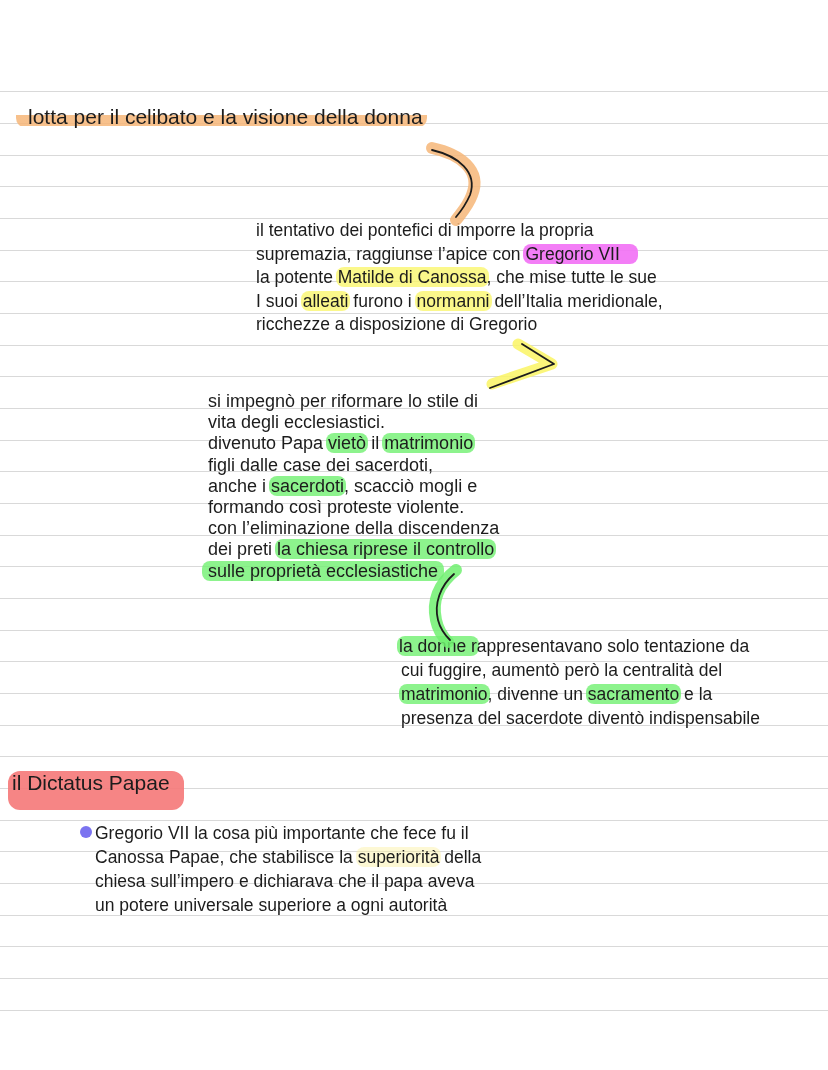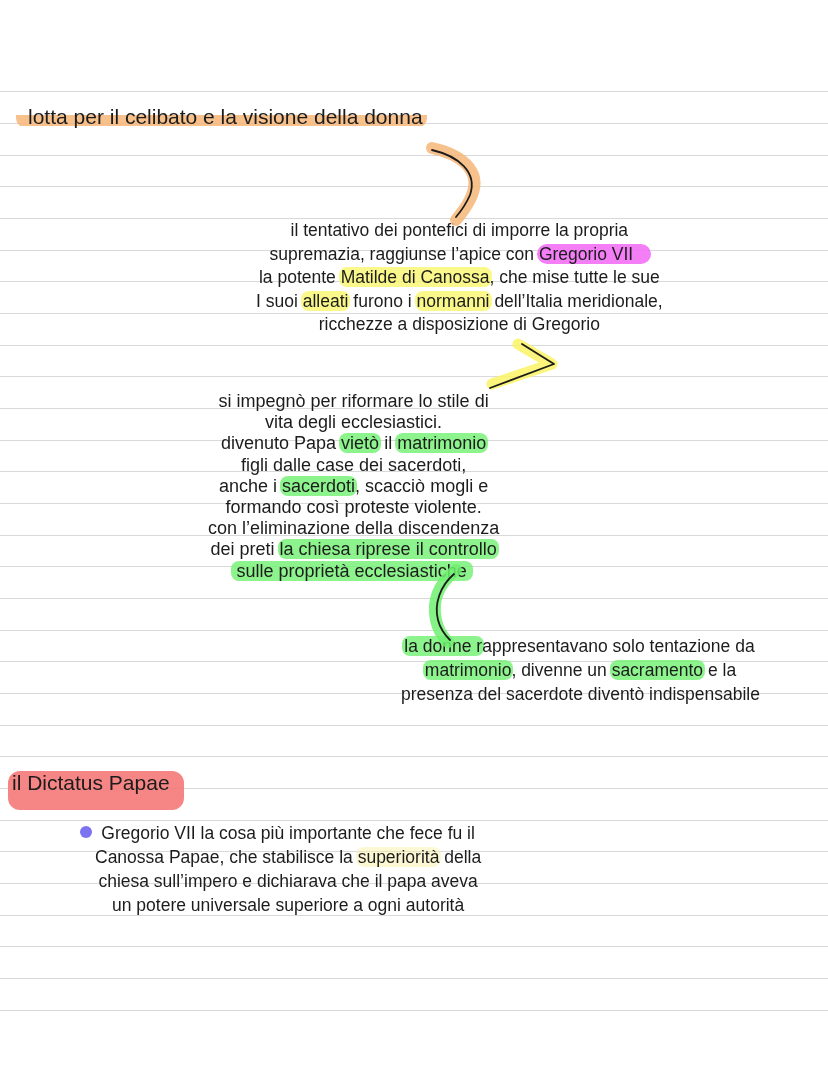--- a/index.html
+++ b/index.html
@@ -11,21 +11,21 @@
       width: 828px;
       height: 1070px;
       position: relative;
       overflow: hidden;
       font-family: "Liberation Sans", sans-serif;
       color: #1c1c1c;
     }
     .page {
       position: absolute;
       left: 0; top: 0;
-      width: 723px; height: 1070px; text-align: center;
+      width: 723px; height: 1070px;
     }
     .rule {
       position: absolute;
       left: 0;
       width: 828px;
       height: 1px;
       background: #d9d9d9;
     }
     .block {
       position: absolute;
@@ -144,21 +144,21 @@
     <span class="line"><span class="hl-orange">lotta per il celibato e la visione della donna</span></span>
   </div>
 
   <svg class="arrow" style="left:420px; top:140px;" width="70" height="90" viewBox="0 0 70 90">
     <path d="M 12 8 C 40 14, 62 30, 52 55 C 48 66, 42 72, 36 80" stroke="rgba(246,182,120,0.85)" stroke-width="12" fill="none" stroke-linecap="round"></path>
     <path d="M 12 10 C 38 16, 58 32, 50 55 C 46 64, 42 70, 36 77" stroke="#1c1c1c" stroke-width="1.8" fill="none" stroke-linecap="round"></path>
   </svg>
 
   <div class="block para-1">
     <span class="line">il tentativo dei pontefici di imporre la propria</span>
-    <span class="line"><span>supremazia, raggiunse l’apice con </span><span class="hl hl-pink" style="padding-right:18px;border-radius:10px;">Gregorio VII</span></span>
+    <span class="line"><span>supremazia, raggiunse l’apice con </span><span class="hl hl-pink" style="padding-right:18px;">Gregorio VII</span></span>
     <span class="line"><span>la potente </span><span class="hl hl-yellow">Matilde di Canossa</span><span>, che mise tutte le sue</span></span>
     <span class="line"><span>I suoi </span><span class="hl hl-yellow">alleati</span><span> furono i </span><span class="hl hl-yellow">normanni</span><span> dell’Italia meridionale,</span></span>
     <span class="line">ricchezze a disposizione di Gregorio</span>
   </div>
 
   <svg class="arrow" style="left:480px; top:338px;" width="90" height="60" viewBox="0 0 90 60">
     <path d="M 38 6 L 72 26 L 12 46" stroke="rgba(250,245,100,0.85)" stroke-width="11" fill="none" stroke-linecap="round" stroke-linejoin="round"></path>
     <path d="M 42 6 L 74 26 L 10 50" stroke="#1c1c1c" stroke-width="1.8" fill="none" stroke-linecap="round" stroke-linejoin="round"></path>
   </svg>
 
@@ -174,20 +174,21 @@
     <span class="line"><span class="hl hl-green" style="padding-left:6px; margin-left:-6px; padding-right:6px;">sulle proprietà ecclesiastiche</span></span>
   </div>
 
   <svg class="arrow" style="left:420px; top:562px;" width="60" height="90" viewBox="0 0 60 90">
     <path d="M 36 8 C 18 22, 12 40, 16 58 C 18 68, 22 74, 28 80" stroke="rgba(112,240,112,0.85)" stroke-width="12" fill="none" stroke-linecap="round"></path>
     <path d="M 34 12 C 20 24, 14 42, 18 58 C 20 66, 24 72, 30 78" stroke="#1c1c1c" stroke-width="1.8" fill="none" stroke-linecap="round"></path>
   </svg>
 
   <div class="block para-3">
     <span class="line"><span class="hl hl-green" style="margin-left:-4px;">la donne r</span><span>appresentavano solo tentazione da</span></span>
+    <span class="line">cui fuggire, aumentò però la centralità del</span>
     <span class="line"><span class="hl hl-green">matrimonio</span><span>, divenne un </span><span class="hl hl-green">sacramento</span><span> e la</span></span>
     <span class="line">presenza del sacerdote diventò indispensabile</span>
   </div>
 
   <div class="block title-2">
     <span class="line"><span class="hl-red">il Dictatus Papae</span></span>
   </div>
 
   <div class="bullet-dot"></div>
   <div class="block bullet-para">

